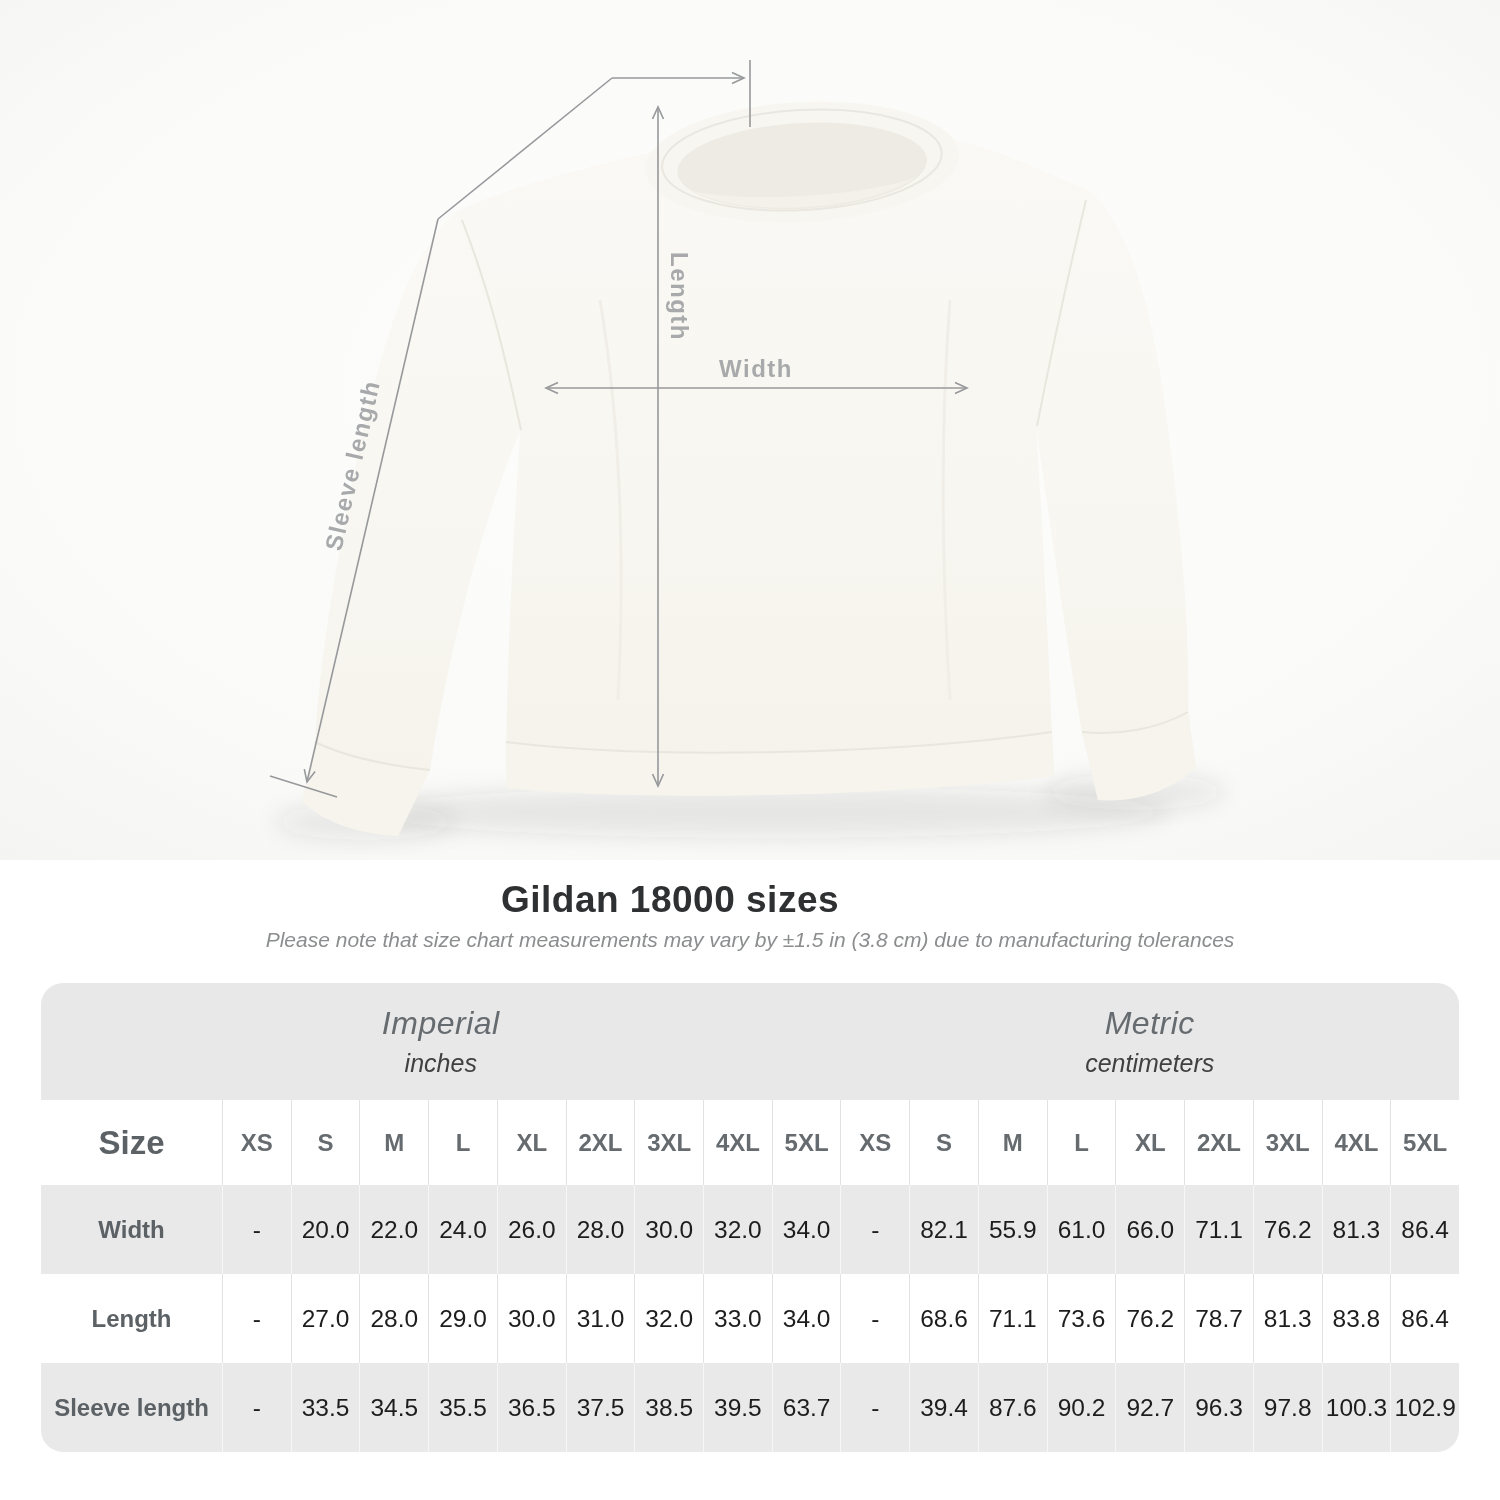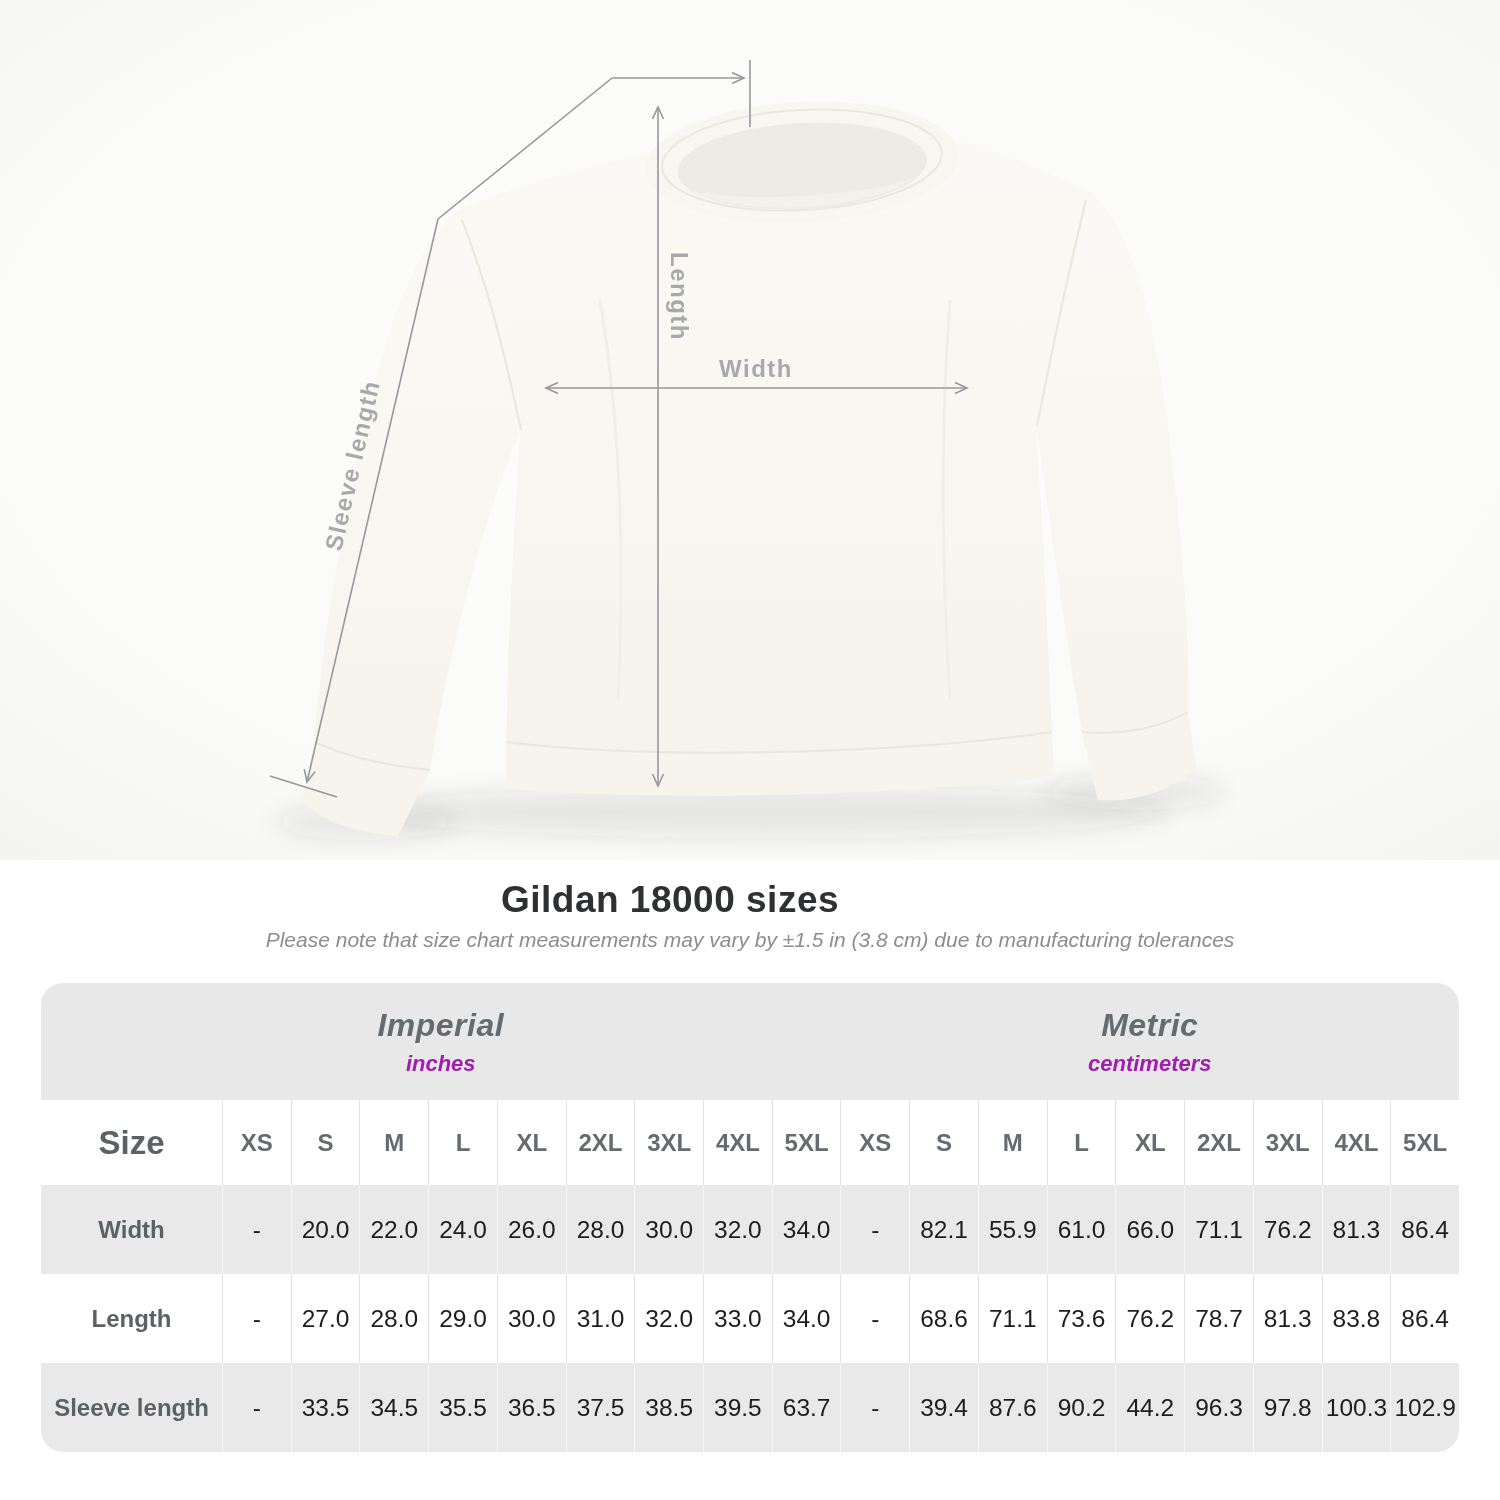--- a/index.html
+++ b/index.html
@@ -23,22 +23,22 @@
   }
   .size-table{
     position:absolute;left:41px;top:983px;width:1418px;height:469px;
     border-radius:22px;overflow:hidden;background:#ffffff;
   }
   .band,.trow{display:grid;grid-template-columns:181px repeat(18,1fr);}
   .band{height:117px;background:#e8e8e8;}
   .grp{display:flex;flex-direction:column;justify-content:center;align-items:center;gap:7px;}
   .grp-imperial{grid-column:1/11;}
   .grp-metric{grid-column:11/20;}
-  .g-name{font-size:32px;font-weight:bold;font-style:italic;color:#666b6f;letter-spacing:.5px;}
-  .g-unit{font-size:22px;font-style:italic;color:#a21caf;font-weight:bold;}
+  .g-name{font-size:32px;font-weight:normal;font-style:italic;color:#666b6f;letter-spacing:.5px;}
+  .g-unit{font-size:25px;font-style:italic;color:#404040;}
   .sizes-row{height:85px;background:#ffffff;}
   .mrow{height:89px;background:#ffffff;}
   .mrow.alt{background:#e9e9e9;}
   .cell{display:flex;align-items:center;justify-content:center;min-width:0;}
   .sizes-row .cell + .cell,
   .mrow .cell + .cell{border-left:1px solid #e2e2e2;}
   .mrow.alt .cell + .cell{border-left:1px solid #f6f6f6;}
   .corner{font-size:33px;font-weight:bold;color:#5b6165;}
   .size-h{font-size:24px;font-weight:bold;color:#666b6f;}
   .row-label{font-size:24px;font-weight:bold;color:#5b6165;}
@@ -229,21 +229,21 @@
           <div class="cell val">35.5</div>
           <div class="cell val">36.5</div>
           <div class="cell val">37.5</div>
           <div class="cell val">38.5</div>
           <div class="cell val">39.5</div>
           <div class="cell val">63.7</div>
           <div class="cell val">-</div>
           <div class="cell val">39.4</div>
           <div class="cell val">87.6</div>
           <div class="cell val">90.2</div>
-          <div class="cell val">44.2</div>
+          <div class="cell val">92.7</div>
           <div class="cell val">96.3</div>
           <div class="cell val">97.8</div>
           <div class="cell val">100.3</div>
           <div class="cell val">102.9</div>
         </div>
       </div>
   </div>
 
 </div>
 

